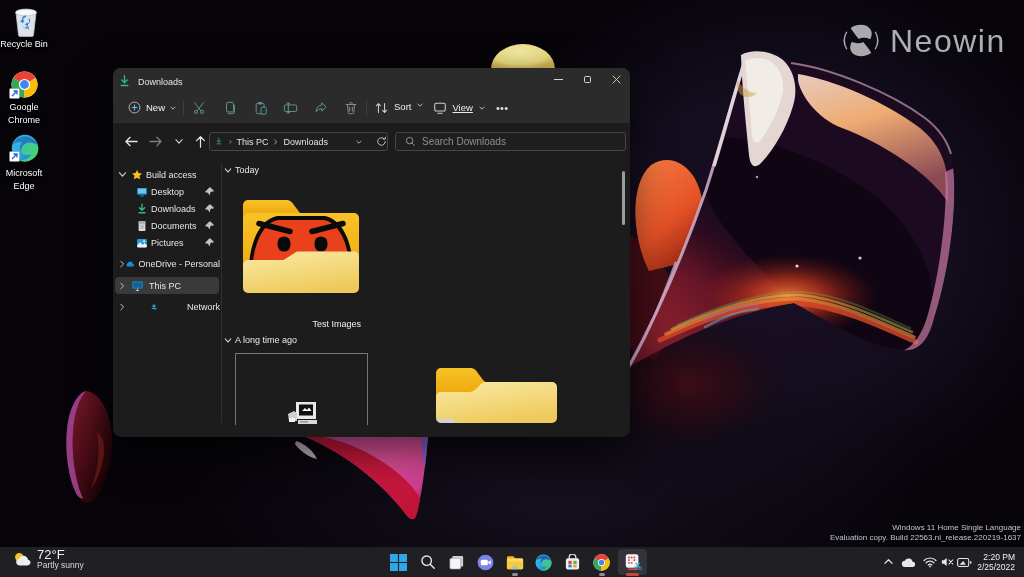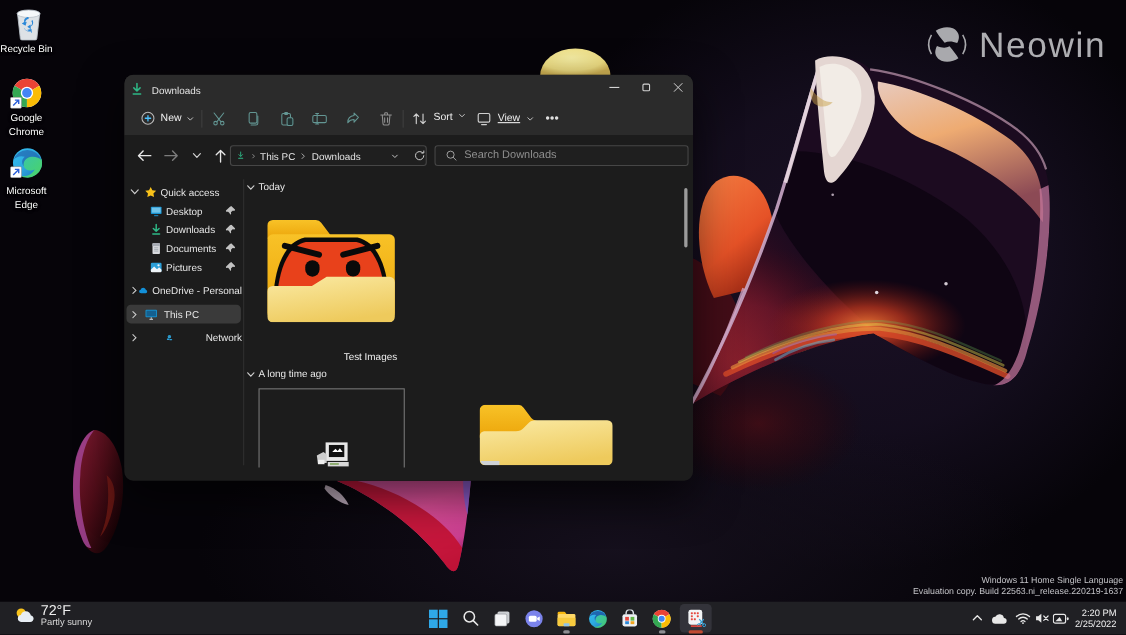--- a/index.html
+++ b/index.html
@@ -367,21 +367,21 @@
       <div class="abs" style="left:2px;top:114px;width:104px;height:17px;background:#3a3a3a;border-radius:4px;"></div>
       <div class="abs row" style="left:0;top:3px;">
           <span class="chev">
         <svg width="9" height="9" viewBox="0 0 10 10">
               <path d="M1.5 3L5 6.8L8.5 3" stroke="#cdcdcd" stroke-width="1.2" fill="none" stroke-linecap="round"></path>
             </svg>
           </span>
         <svg width="12" height="12" viewBox="0 0 16 16">
             <path d="M8 1.2l2 4.1 4.6.6-3.3 3.2.8 4.5L8 11.5l-4.1 2.1.8-4.5L1.4 5.9 6 5.3z" fill="#f8c21a"></path>
           </svg>
-        <span class="lbl">Quick access</span>
+        <span class="lbl">Build access</span>
       </div>
       <div class="abs row" style="left:0;top:20px;">
           <span class="chev"></span>
           <span class="ind"></span>
         <svg width="12" height="12" viewBox="0 0 16 16">
             <rect x="1.5" y="2.5" width="13" height="9" rx="1" fill="#1793d1"></rect>
             <rect x="2.6" y="3.6" width="10.8" height="6.2" fill="#6fc3ea"></rect>
             <rect x="5.5" y="12.5" width="5" height="1.6" fill="#1578ab"></rect>
           </svg>
         <span class="lbl">Desktop</span>

